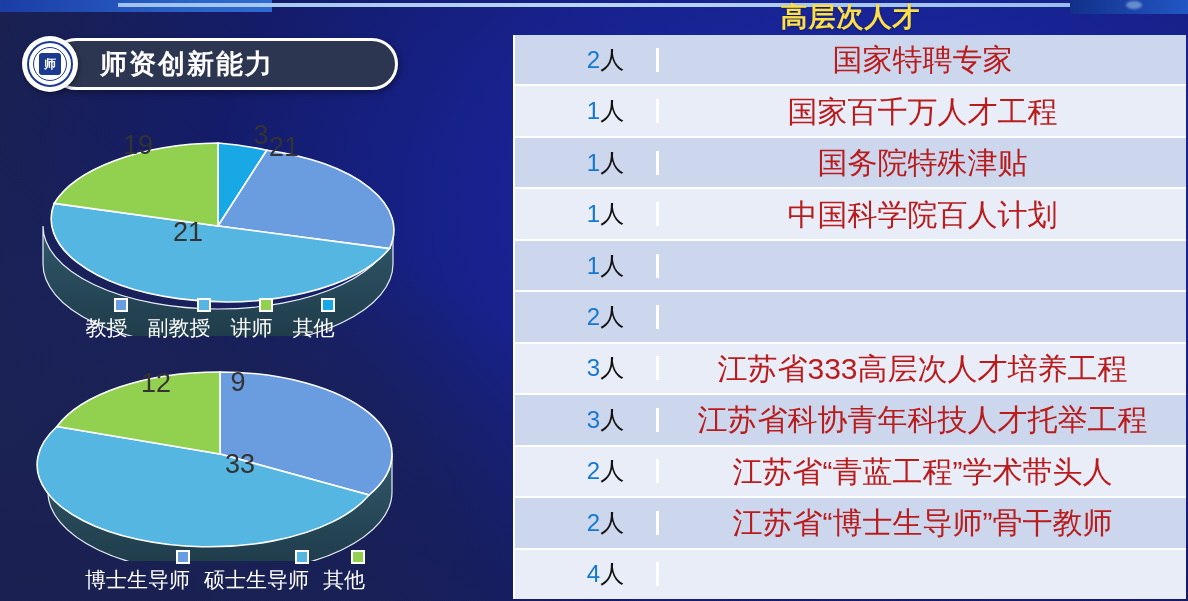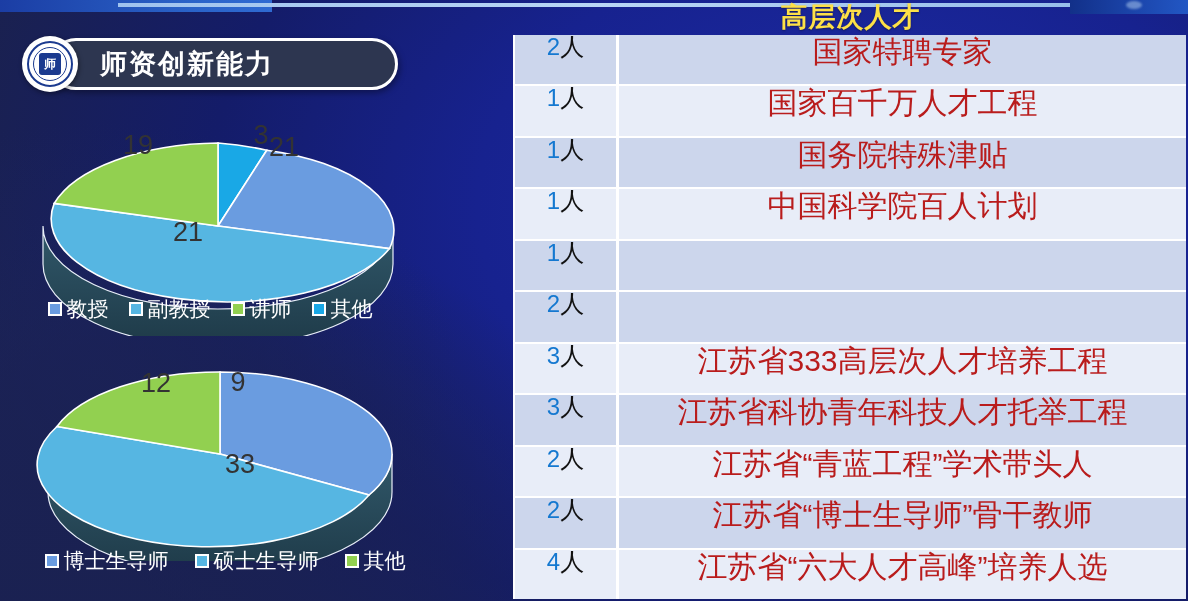--- a/index.html
+++ b/index.html
@@ -123,43 +123,45 @@
     position: absolute;
     display: flex;
     align-items: center;
     justify-content: center;
     gap: 20px;
     color: #ffffff;
     font-size: 21px;
     white-space: nowrap;
   }
   #legend-1 { left: 10px; top: 298px; width: 400px; }
-  #legend-2 { left: 0px; top: 550px; width: 450px; gap: 26px; }
-  .legend-item { display: flex; align-items: center; gap: 5px; }
+  #legend-2 { left: 0px; top: 550px; width: 450px; gap: 14px; }
+  .legend-item { display: flex; align-items: flex-end; gap: 5px; flex-direction: column; }
   .legend-swatch {
     width: 14px; height: 14px;
     border: 2px solid #ffffff;
     display: inline-block;
     flex: 0 0 auto;
   }
   .legend-label { line-height: 1; }
 
   
   .table-panel {
     position: absolute; left: 513px; top: 35px;
     width: 673px; height: 564px;
     background: #ffffff;
     border-left: 2px solid #ffffff;
     display: flex; flex-direction: column;
   }
   .t-row {
     flex: 1 1 0;
     display: flex;
+    align-items: center;
     border-bottom: 2px solid #ffffff;
     min-height: 0;
+    padding-left: 40px;
   }
   .t-row:last-child { border-bottom: none; }
   .t-row.odd  { background: #ccd6ec; }
   .t-row.even { background: #e8edf8; }
   .t-cell-count {
     width: 104px;
     flex: 0 0 104px;
     text-align: center;
     font-size: 24px;
     color: #111111;
@@ -320,15 +322,14 @@
     <div class="t-row even">
       <div class="t-cell-count"><span class="num">2</span><span>人</span></div>
       <div class="t-cell-name">江苏省“青蓝工程”学术带头人</div>
     </div>
     <div class="t-row odd">
       <div class="t-cell-count"><span class="num">2</span><span>人</span></div>
       <div class="t-cell-name">江苏省“博士生导师”骨干教师</div>
     </div>
     <div class="t-row even">
       <div class="t-cell-count"><span class="num">4</span><span>人</span></div>
-      <div class="t-cell-name">江苏省“六大人才高峰”培养人选</div>
     </div>
   </div>
 
 </body></html>

